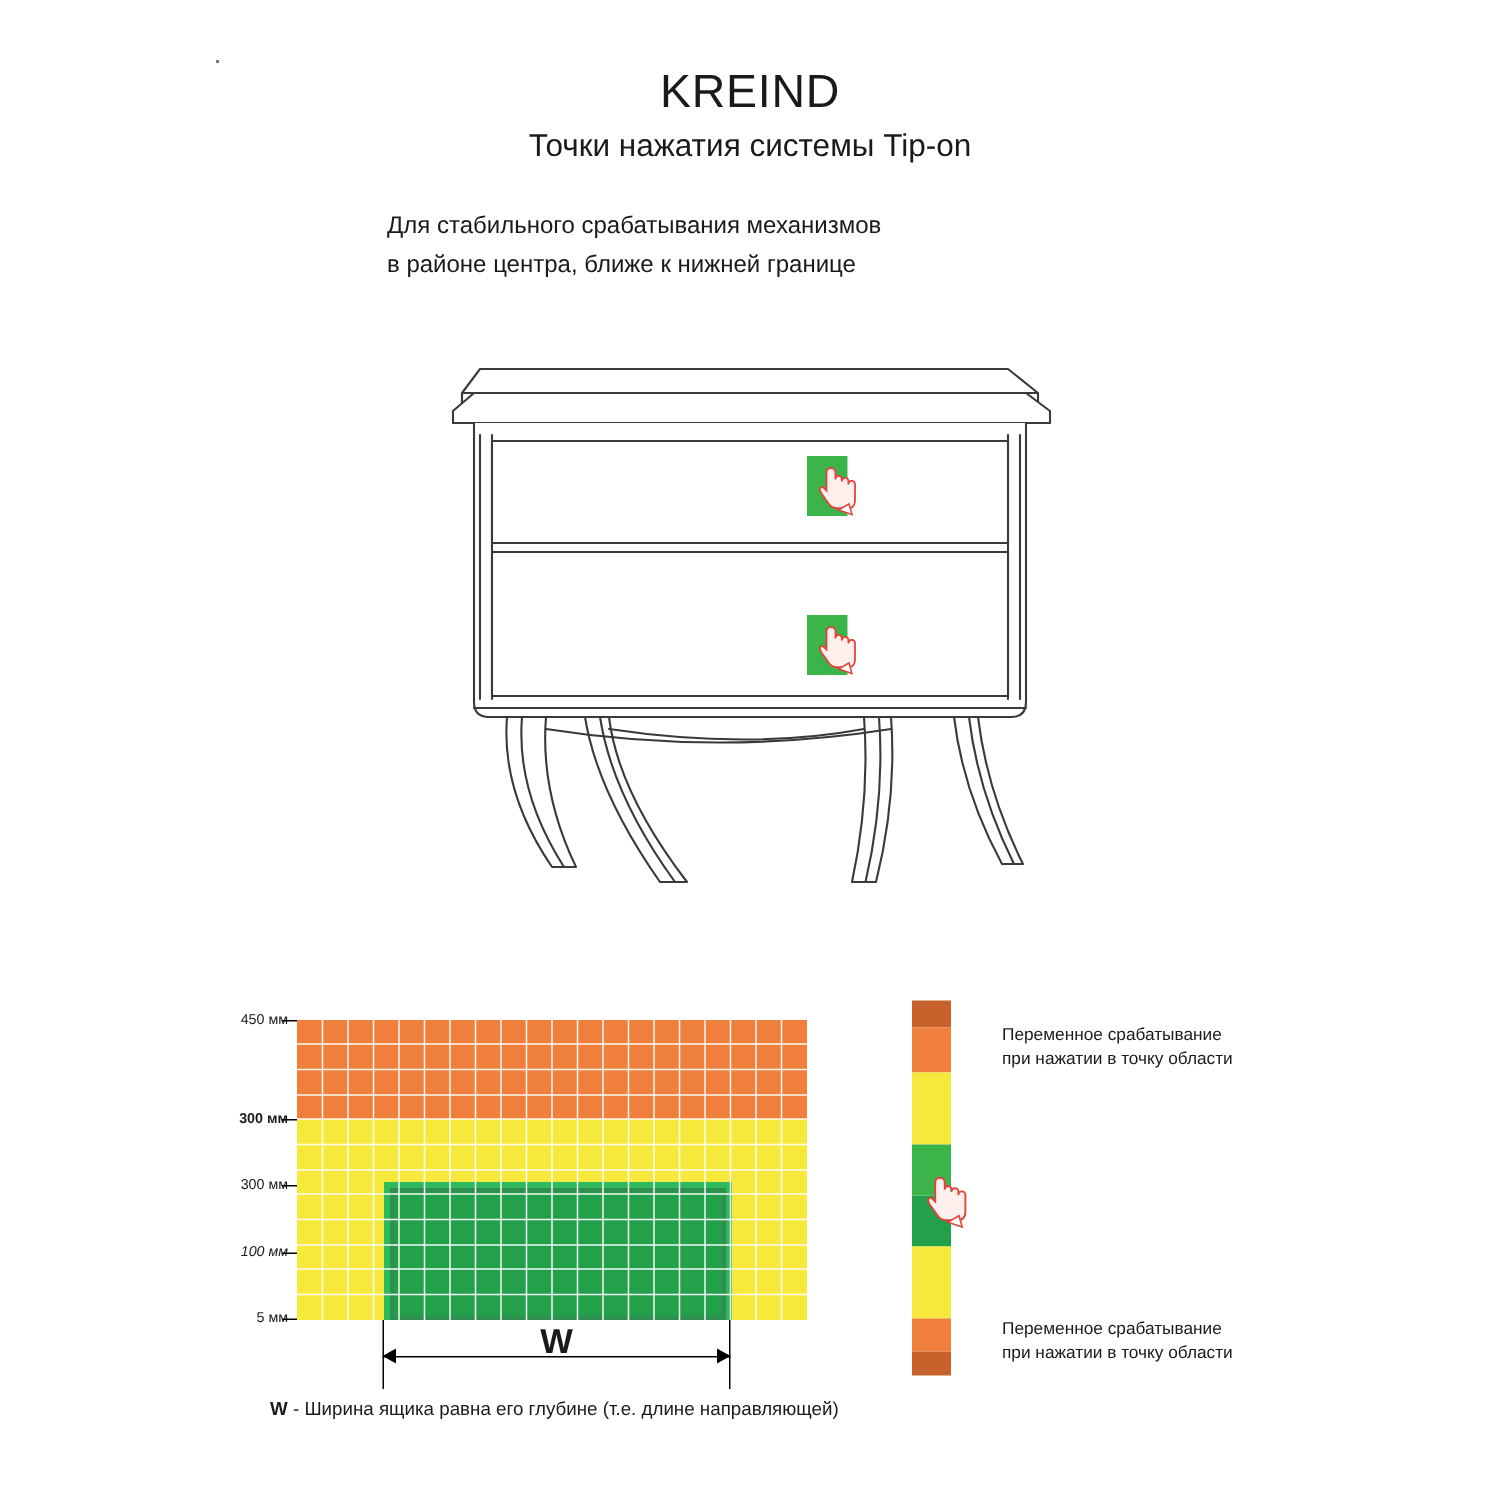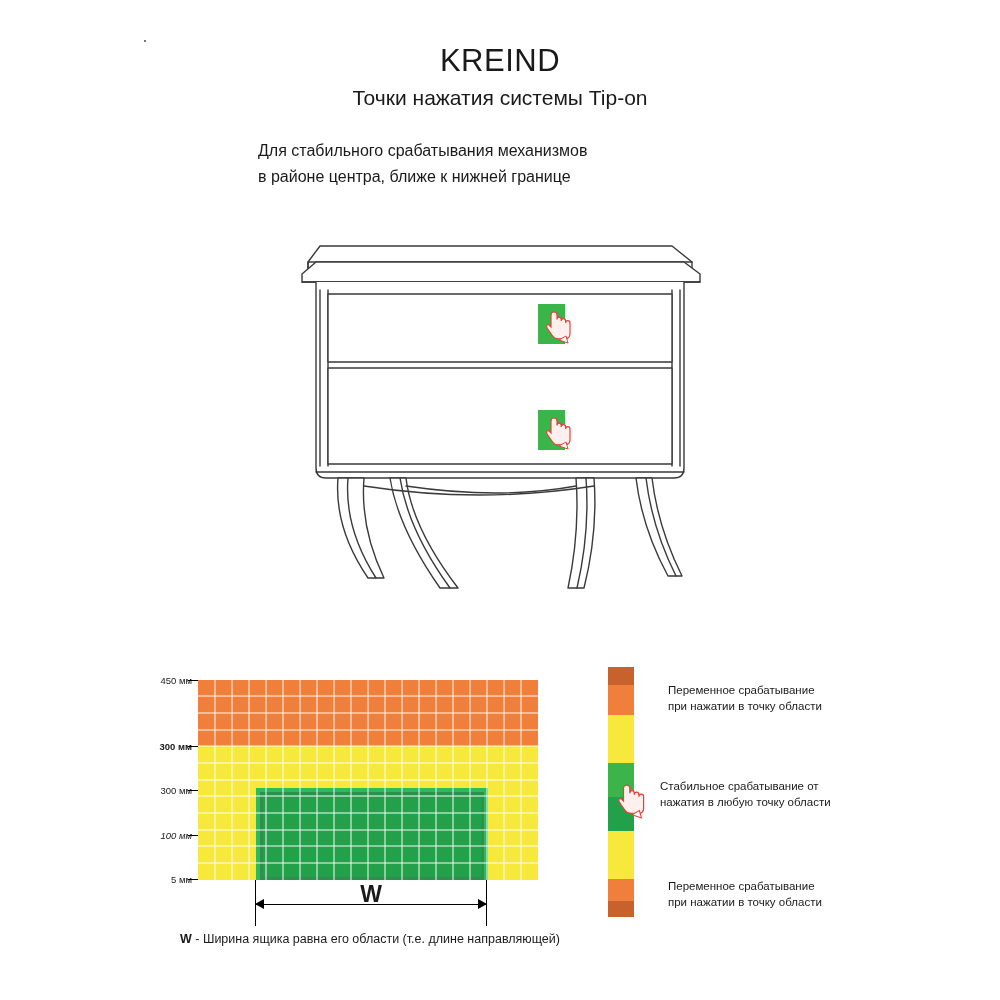--- a/index.html
+++ b/index.html
@@ -310,21 +310,21 @@
 <div class="w-dim">
   <div class="w-tick" style="left:0px;"></div>
   <div class="w-tick" style="right:0px;"></div>
   <div class="w-line"></div>
   <div class="w-arrow" style="left:0px; border-right:9px solid #000;"></div>
   <div class="w-arrow" style="right:0px; border-left:9px solid #000;"></div>
   <div class="w-letter">W</div>
 </div>
 
 <div class="w-caption">
-  <b>W</b><span> - Ширина ящика равна его области (т.е. длине направляющей)</span>
+  <b>W</b><span> - Ширина ящика равна его глубине (т.е. длине направляющей)</span>
 </div>
 
 <div class="legend">
   <div class="legend-bar">
     <div class="legend-seg" style="height:18px; background:#c8622c;"></div>
     <div class="legend-seg" style="height:30px; background:#ef7f3a;"></div>
     <div class="legend-seg" style="height:48px; background:#f7e93c;"></div>
     <div class="legend-seg" style="height:34px; background:#3bb54a;"></div>
     <div class="legend-seg" style="height:34px; background:#22a14a;"></div>
     <div class="legend-seg" style="height:48px; background:#f7e93c;"></div>
@@ -337,22 +337,18 @@
       <path d="M8 2 C6 2 5 3.4 5 5 L5 17 L3.4 15.4 C2.2 14.2 0.6 14.6 0.6 16.4 C0.6 17.6 1.4 18.8 2.6 20.4 L6.6 26 C7.8 27.8 9.6 28.8 12 28.8 L19 28.8 C22.2 28.8 24 26.8 24 23.6 L24 13 C24 11.6 23 10.6 21.8 10.6 C20.6 10.6 19.6 11.6 19.6 13 L19.6 11 C19.6 9.6 18.6 8.6 17.4 8.6 C16.2 8.6 15.2 9.6 15.2 11 L15.2 9.6 C15.2 8.2 14.2 7.2 13 7.2 C11.8 7.2 11 8.2 11 9.6 L11 5 C11 3.4 10 2 8 2 Z" fill="#fff0ee" stroke="#e2433c" stroke-width="1.2"></path>
       <path d="M13 30 L22 33 L20 26 Z" fill="#ffffff" stroke="#e2433c" stroke-width="1"></path>
     </svg>
   </div>
 
   <div class="legend-text" style="left:60px; top:16px;">
     <div>Переменное срабатывание</div>
     <div>при нажатии в точку области</div>
   </div>
 
-  <div class="legend-text" style="left:52px; top:112px;">
-    <div>Стабильное срабатывание от</div>
-    <div>нажатия в любую точку области</div>
-  </div>
 
   <div class="legend-text" style="left:60px; top:212px;">
     <div>Переменное срабатывание</div>
     <div>при нажатии в точку области</div>
   </div>
 </div>
 
 </body></html>

